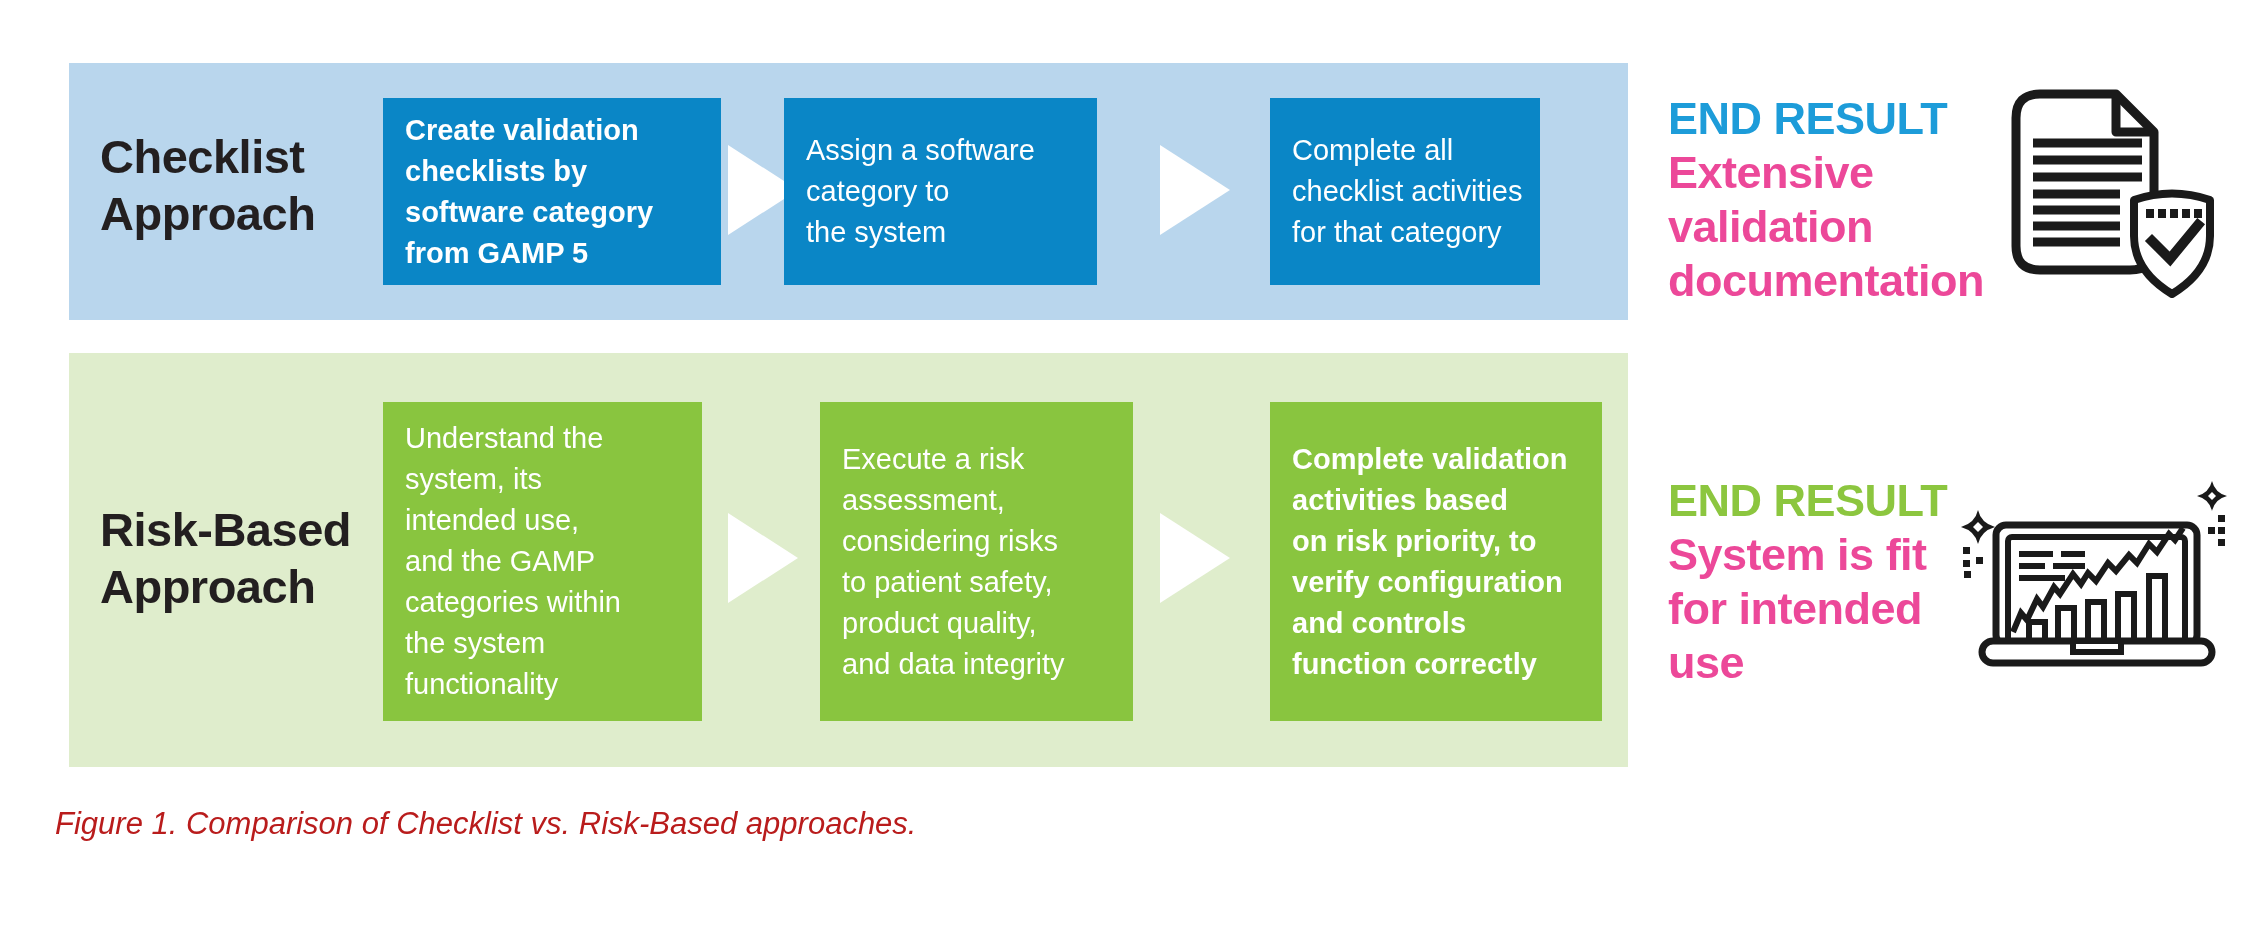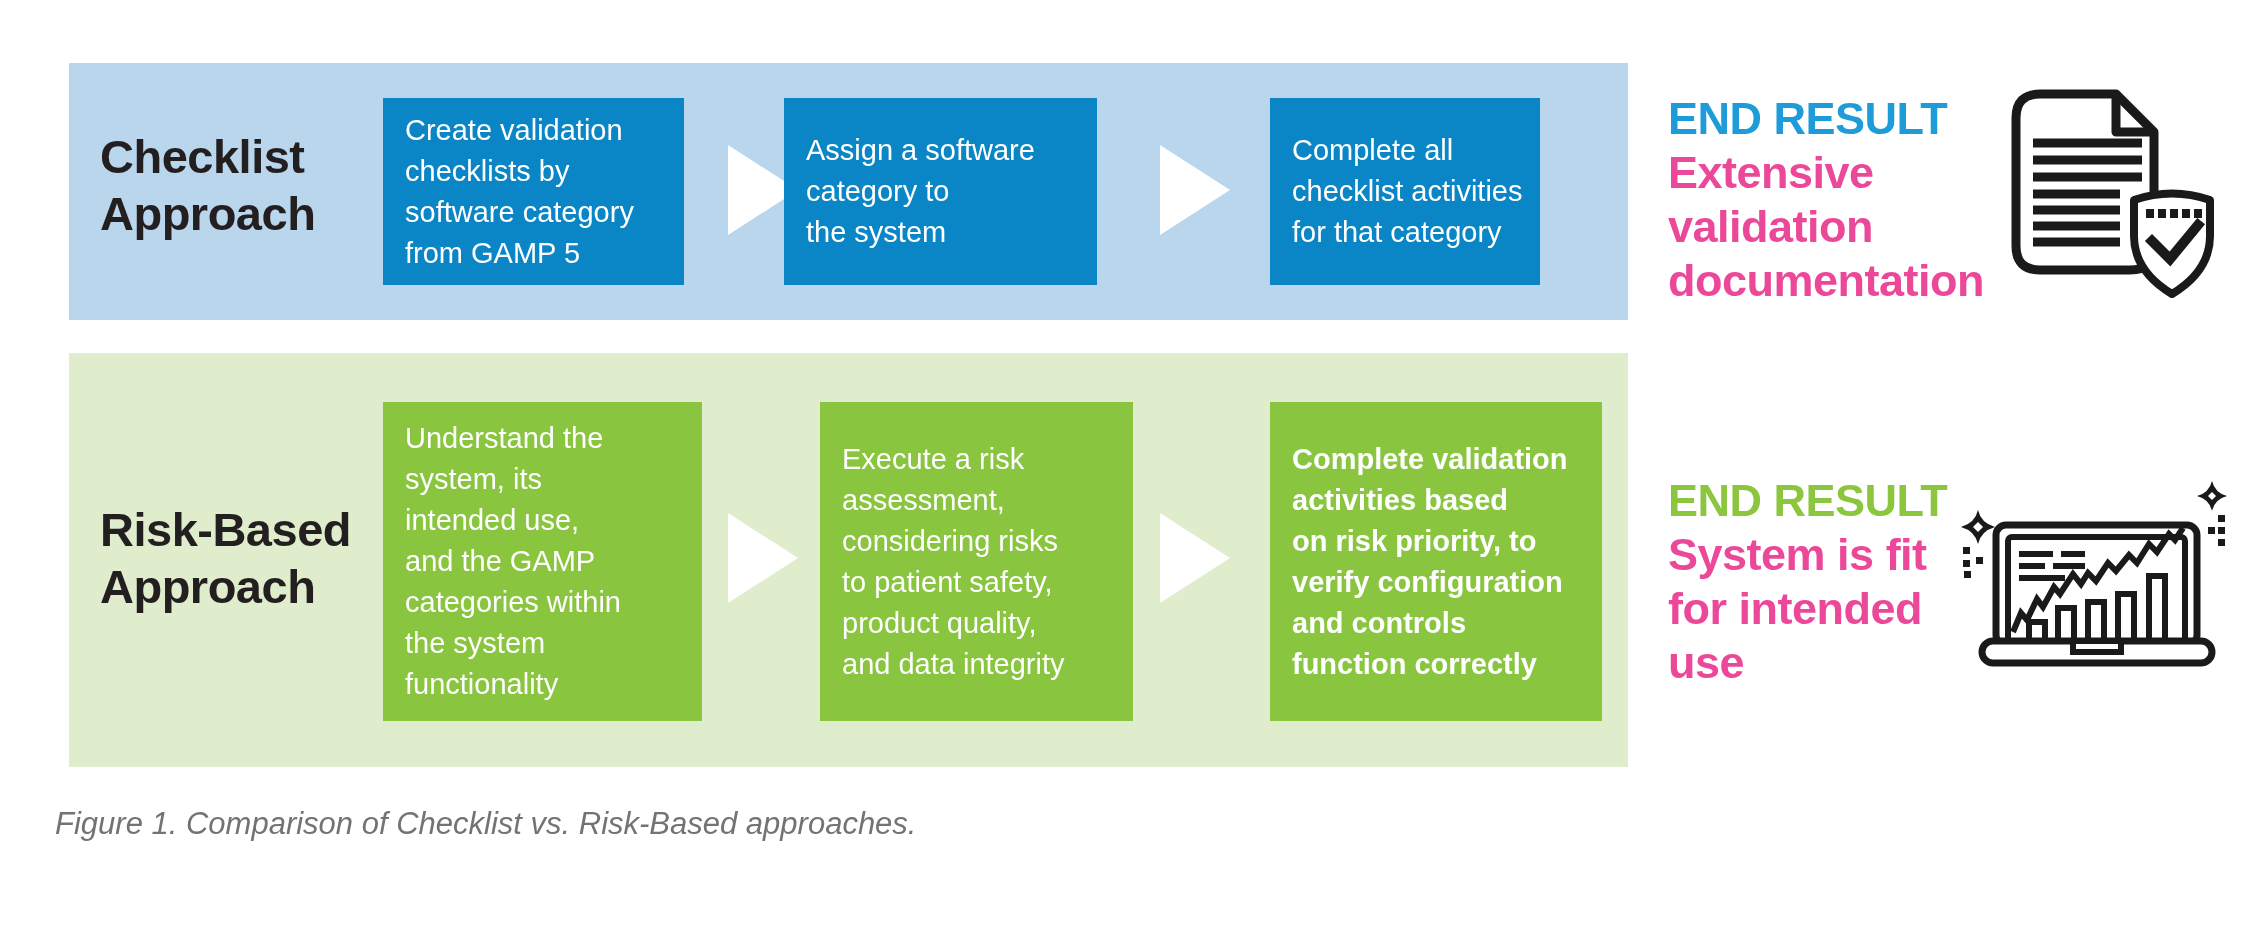--- a/index.html
+++ b/index.html
@@ -40,34 +40,34 @@
   .endresult{position:absolute;width:360px;}
   .er-heading{font-size:45px;font-weight:bold;line-height:54px;letter-spacing:-0.5px;}
   .er-heading-blue{color:#1d9cd9;}
   .er-heading-green{color:#8cc63f;}
   .er-body{font-size:45px;font-weight:bold;color:#ec4899;line-height:54px;white-space:pre-line;letter-spacing:-0.5px;}
 
   .icon-svg{position:absolute;}
 
   .caption{
     position:absolute;left:55px;top:806px;
-    font-size:31px;font-style:italic;color:#737373;
+    font-size:31px;font-style:italic;color:#b91c1c;
   }
 </style>
 </head>
 <body>
 
 <div class="page">
 
   <div class="band band-blue"></div>
 
   <div class="row-label" style="left:100px;top:128px;width:300px;">Checklist
 Approach</div>
 
-  <div class="step step-blue" style="left:383px;width:301px;">Create validation
+  <div class="step step-blue" style="left:383px;width:338px;font-weight:bold;">Create validation
 checklists by
 software category
 from GAMP 5</div>
   <div class="flow-arrow" style="left:728px;top:145px;"></div>
   <div class="step step-blue" style="left:784px;width:313px;">Assign a software
 category to
 the system</div>
   <div class="flow-arrow" style="left:1160px;top:145px;"></div>
   <div class="step step-blue" style="left:1270px;width:270px;">Complete all
 checklist activities

